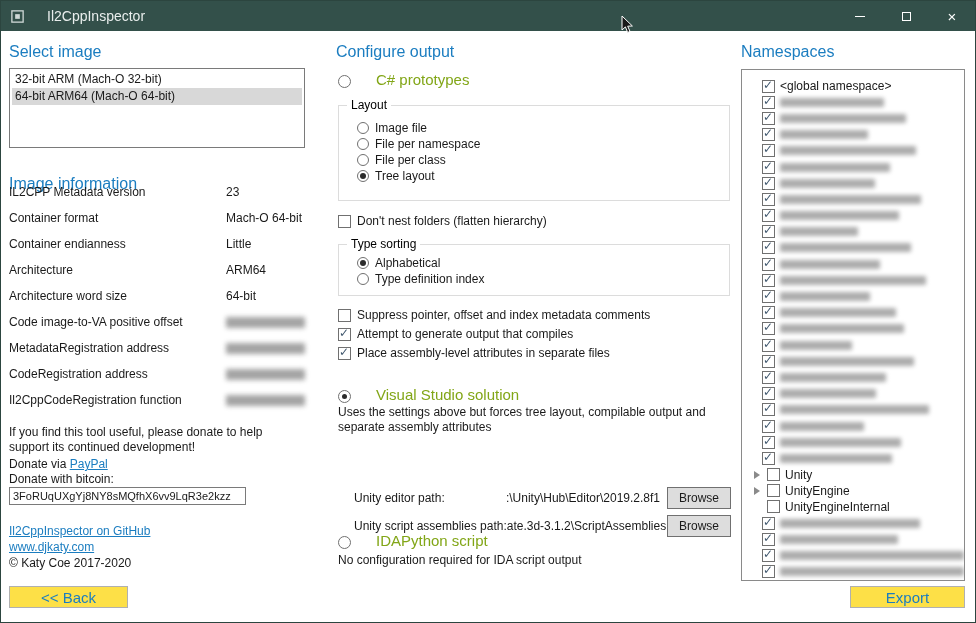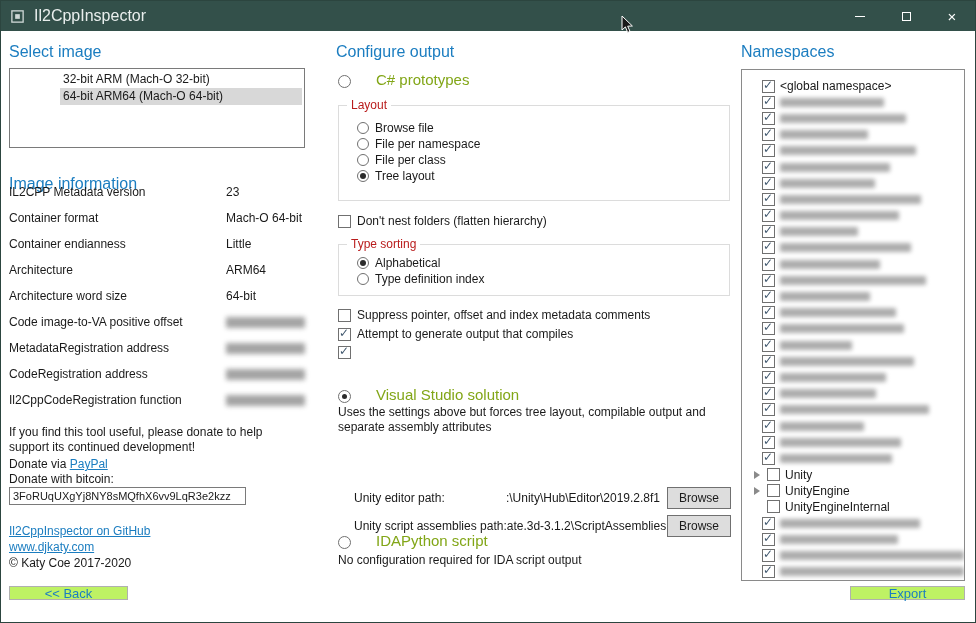--- a/index.html
+++ b/index.html
@@ -11,34 +11,34 @@
     background: #fff;
     position: relative;
     overflow: hidden;
   }
   .window { position: absolute; inset: 0; border: 1px solid #2c453f; background: #fff; }
   .abs { position: absolute; }
 
   
   .titlebar { position: absolute; top: 0; left: 0; right: 0; height: 30px; background: #33504a; display: flex; align-items: center; color: #fff; }
   .app-icon { width: 15px; height: 15px; margin-left: 9px; flex: none; }
-  .title-text { margin-left: 9px; font-size: 16px; color: #e9eeed; }
+  .title-text { margin-left: 22px; font-size: 14px; color: #e9eeed; }
   .win-controls { margin-left: auto; display: flex; height: 30px; }
   .win-btn { width: 46px; height: 30px; display: flex; align-items: center; justify-content: center; cursor: default; }
   .glyph-min { width: 10px; height: 1px; background: #fff; display: block; }
   .glyph-max { width: 9px; height: 9px; border: 1px solid #fff; display: block; }
   .glyph-close { font-size: 15px; line-height: 1; color: #fff; }
   .cursor { position: absolute; left: 620px; top: 14px; width: 13px; height: 20px; z-index: 50; }
 
   
   .section-heading { position: absolute; font-size: 16px; color: #1b7dc0; }
 
   
   .listbox { position: absolute; left: 8px; top: 67px; width: 296px; height: 80px; border: 1px solid #7a7a7a; padding: 2px; overflow: hidden; }
-  .listbox-item { height: 17px; padding: 1px 3px; font-size: 12px; white-space: nowrap; margin-left: 48px; }
+  .listbox-item { height: 17px; padding: 1px 3px; font-size: 12px; white-space: nowrap; }
   .listbox-item.selected { background: #d8d8d8; }
 
   
   .info-row { display: flex; height: 26px; align-items: flex-start; }
   .info-label { width: 217px; flex: none; }
   .redacted-value { display: inline-block; width: 82px; height: 11px; background: #8d8d8d; filter: blur(2.5px); opacity: .8; margin-top: 2px; border-radius: 1px; }
   .donate-msg { line-height: 15px; }
 
   .link { color: #1b7dc0; text-decoration: underline; cursor: pointer; }
   .bitcoin-input { width: 237px; height: 18px; border: 1px solid #7a7a7a; font-family: "Liberation Sans", "DejaVu Sans", sans-serif; font-size: 11px; padding: 1px 3px; color: #1a1a1a; }
@@ -51,39 +51,39 @@
   .checkbox { width: 13px; height: 13px; border: 1px solid #707070; background: #fff; display: inline-block; position: relative; flex: none; }
   .checkbox.on::after { content: "\2713"; position: absolute; top: -3px; left: 0px; font-size: 12px; font-weight: bold; color: #41586e; }
 
   .opt-row { display: flex; align-items: center; gap: 6px; height: 15px; margin-bottom: 1px; }
   .cb-row { display: flex; align-items: center; gap: 6px; margin-bottom: 5px; }
   .big-opt { position: absolute; display: flex; align-items: flex-end; gap: 25px; }
   .big-label { font-size: 15px; color: #82a617; }
 
   
   .groupbox { position: absolute; border: 1px solid #dcdcdc; background: #fff; }
-  .groupbox-title { position: absolute; top: -8px; left: 8px; background: #fff; padding: 0 4px; color: #b91c1c; font-size: 12px; }
+  .groupbox-title { position: absolute; top: -8px; left: 8px; background: #fff; padding: 0 4px; color: #000000; font-size: 12px; }
   .groupbox-body { padding: 14px 0 0 18px; }
 
   
   .path-row { position: absolute; display: flex; align-items: center; width: 377px; height: 22px; margin-top: 36px; }
   .path-label { flex: none; }
   .path-value { flex: 1; text-align: right; padding-right: 7px; white-space: nowrap; overflow: hidden; }
   .browse-btn { width: 64px; height: 22px; flex: none; background: #dddddd; border: 1px solid #707070; font-size: 12px; display: flex; align-items: center; justify-content: center; cursor: default; }
 
   
   .ns-box { position: absolute; left: 740px; top: 68px; width: 224px; height: 512px; border: 1px solid #8a8a8a; padding-top: 8px; overflow: hidden; background: #fff; }
   .ns-row { display: flex; align-items: center; gap: 5px; height: 16.2px; padding-left: 20px; }
   .ns-row.gutter { padding-left: 12px; }
   .expander { width: 0; height: 0; border-top: 4px solid transparent; border-bottom: 4px solid transparent; border-left: 6px solid #8a8a8a; margin-right: 2px; flex: none; }
   .expander-spacer { width: 8px; flex: none; }
   .blur-block { display: inline-block; height: 9px; background: #929292; border-radius: 1px; filter: blur(2px); opacity: .75; }
 
   
-  .footer-btn { position: absolute; height: 14px; background: #bef264; border: 1px solid #b0b0b0; color: #1b7dc0; font-size: 13px; display: flex; align-items: center; justify-content: center; cursor: default; }
+  .footer-btn { position: absolute; height: 22px; background: #fde047; border: 1px solid #b0b0b0; color: #1b7dc0; font-size: 15px; display: flex; align-items: center; justify-content: center; cursor: default; }
 </style>
 </head>
 <body>
 
 <div class="window">
 
   <div class="titlebar">
     <svg class="app-icon" viewBox="0 0 16 16">
       <rect x="2" y="2" width="12" height="12" fill="none" stroke="#cfd8d6" stroke-width="1.4"></rect>
       <rect x="5.5" y="5.5" width="5" height="5" fill="#cfd8d6"></rect>
@@ -169,21 +169,21 @@
   <div class="big-opt" style="left:337px; top:70px;">
     <span class="radio big"></span>
     <span class="big-label">C# prototypes</span>
   </div>
 
   <div class="groupbox" style="left:337px; top:104px; width:392px; height:96px;">
     <span class="groupbox-title">Layout</span>
     <div class="groupbox-body">
         <div class="opt-row">
           <span class="radio"></span>
-          <span>Browse file</span>
+          <span>Image file</span>
         </div>
         <div class="opt-row">
           <span class="radio"></span>
           <span>File per namespace</span>
         </div>
         <div class="opt-row">
           <span class="radio"></span>
           <span>File per class</span>
         </div>
         <div class="opt-row">
@@ -216,20 +216,21 @@
       <div class="cb-row">
         <span class="checkbox"></span>
         <span>Suppress pointer, offset and index metadata comments</span>
       </div>
       <div class="cb-row">
         <span class="checkbox on"></span>
         <span>Attempt to generate output that compiles</span>
       </div>
       <div class="cb-row">
         <span class="checkbox on"></span>
+        <span>Place assembly-level attributes in separate files</span>
       </div>
     </div>
 
   <div class="big-opt" style="left:337px; top:385px;">
     <span class="radio big on"></span>
     <span class="big-label">Visual Studio solution</span>
   </div>
   <div class="abs" style="left:337px; top:404px; width:400px; line-height:15px;">Uses the settings above but forces tree layout, compilable output and separate assembly attributes</div>
 
   <div class="path-row" style="left:353px; top:450px;">

